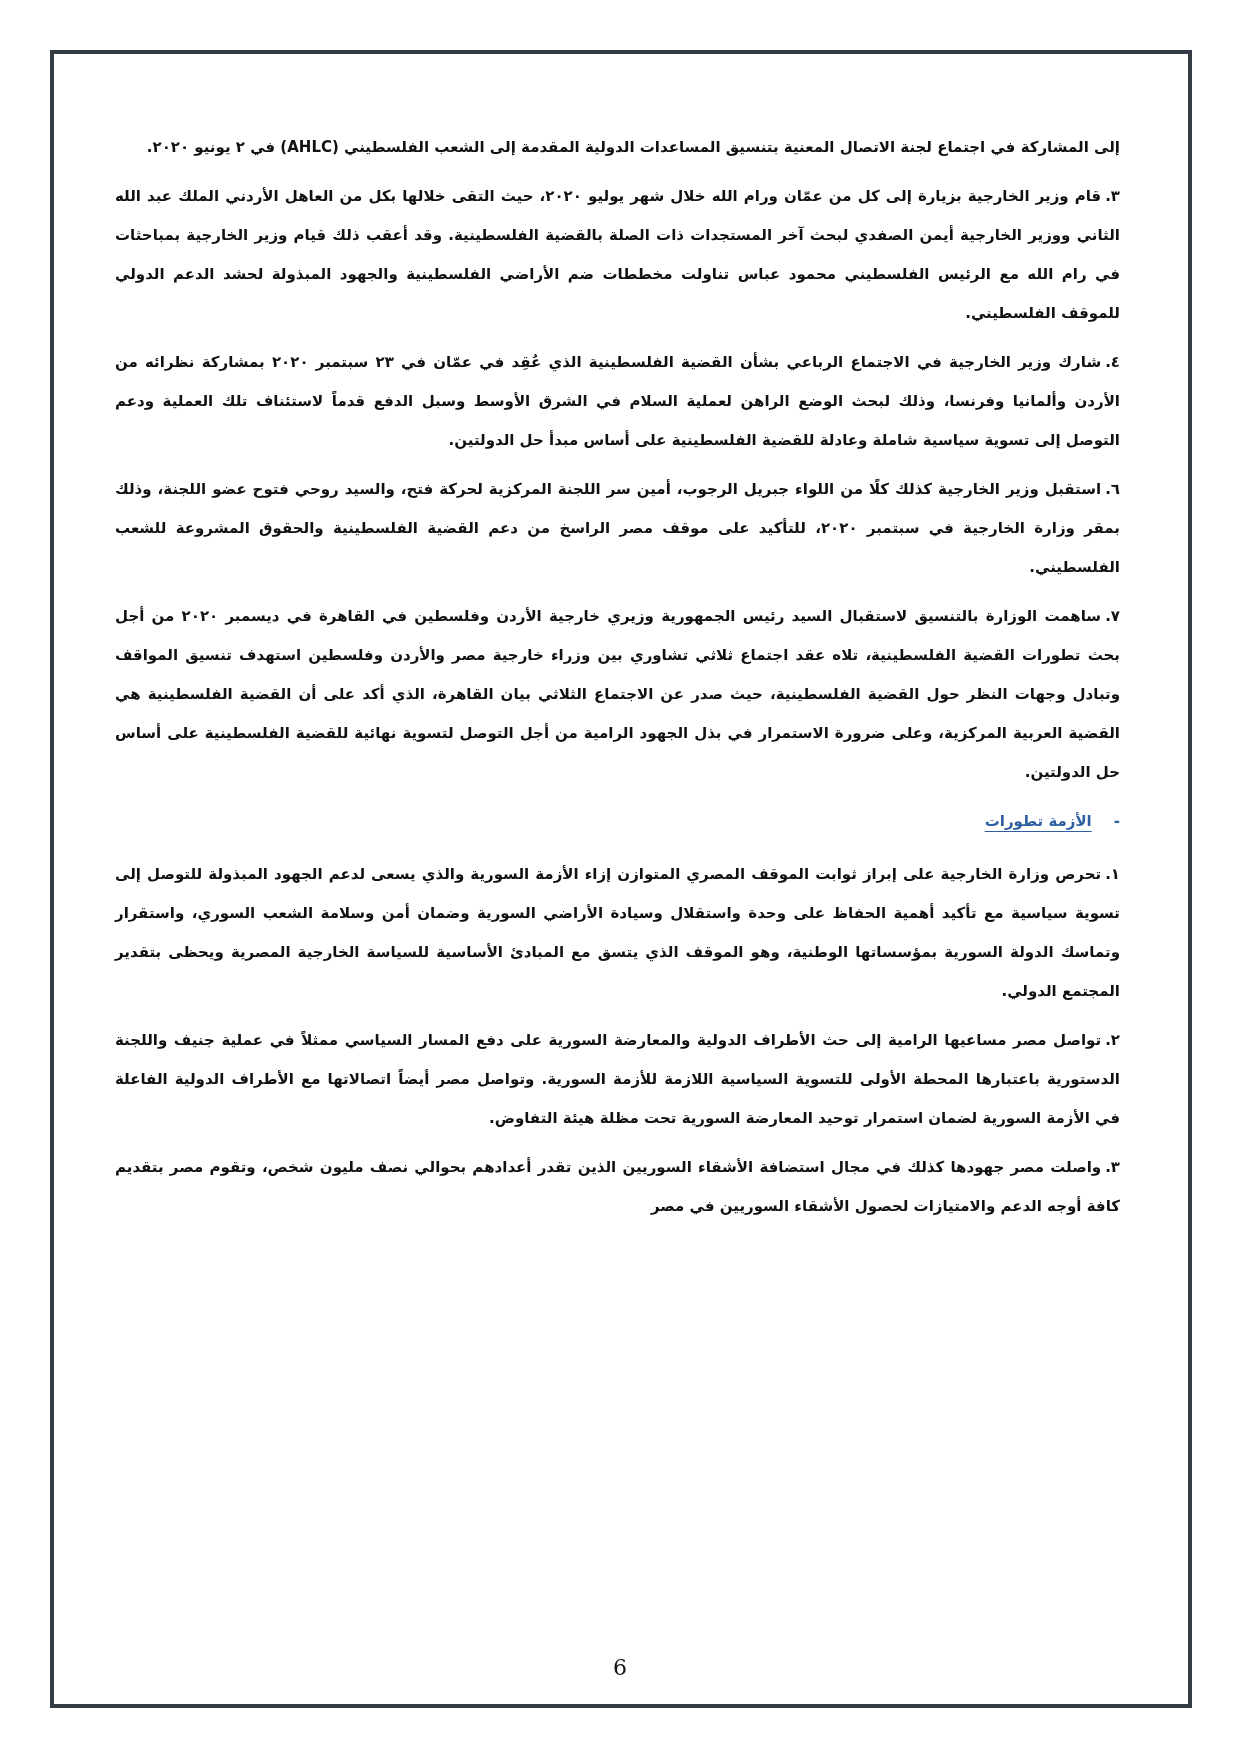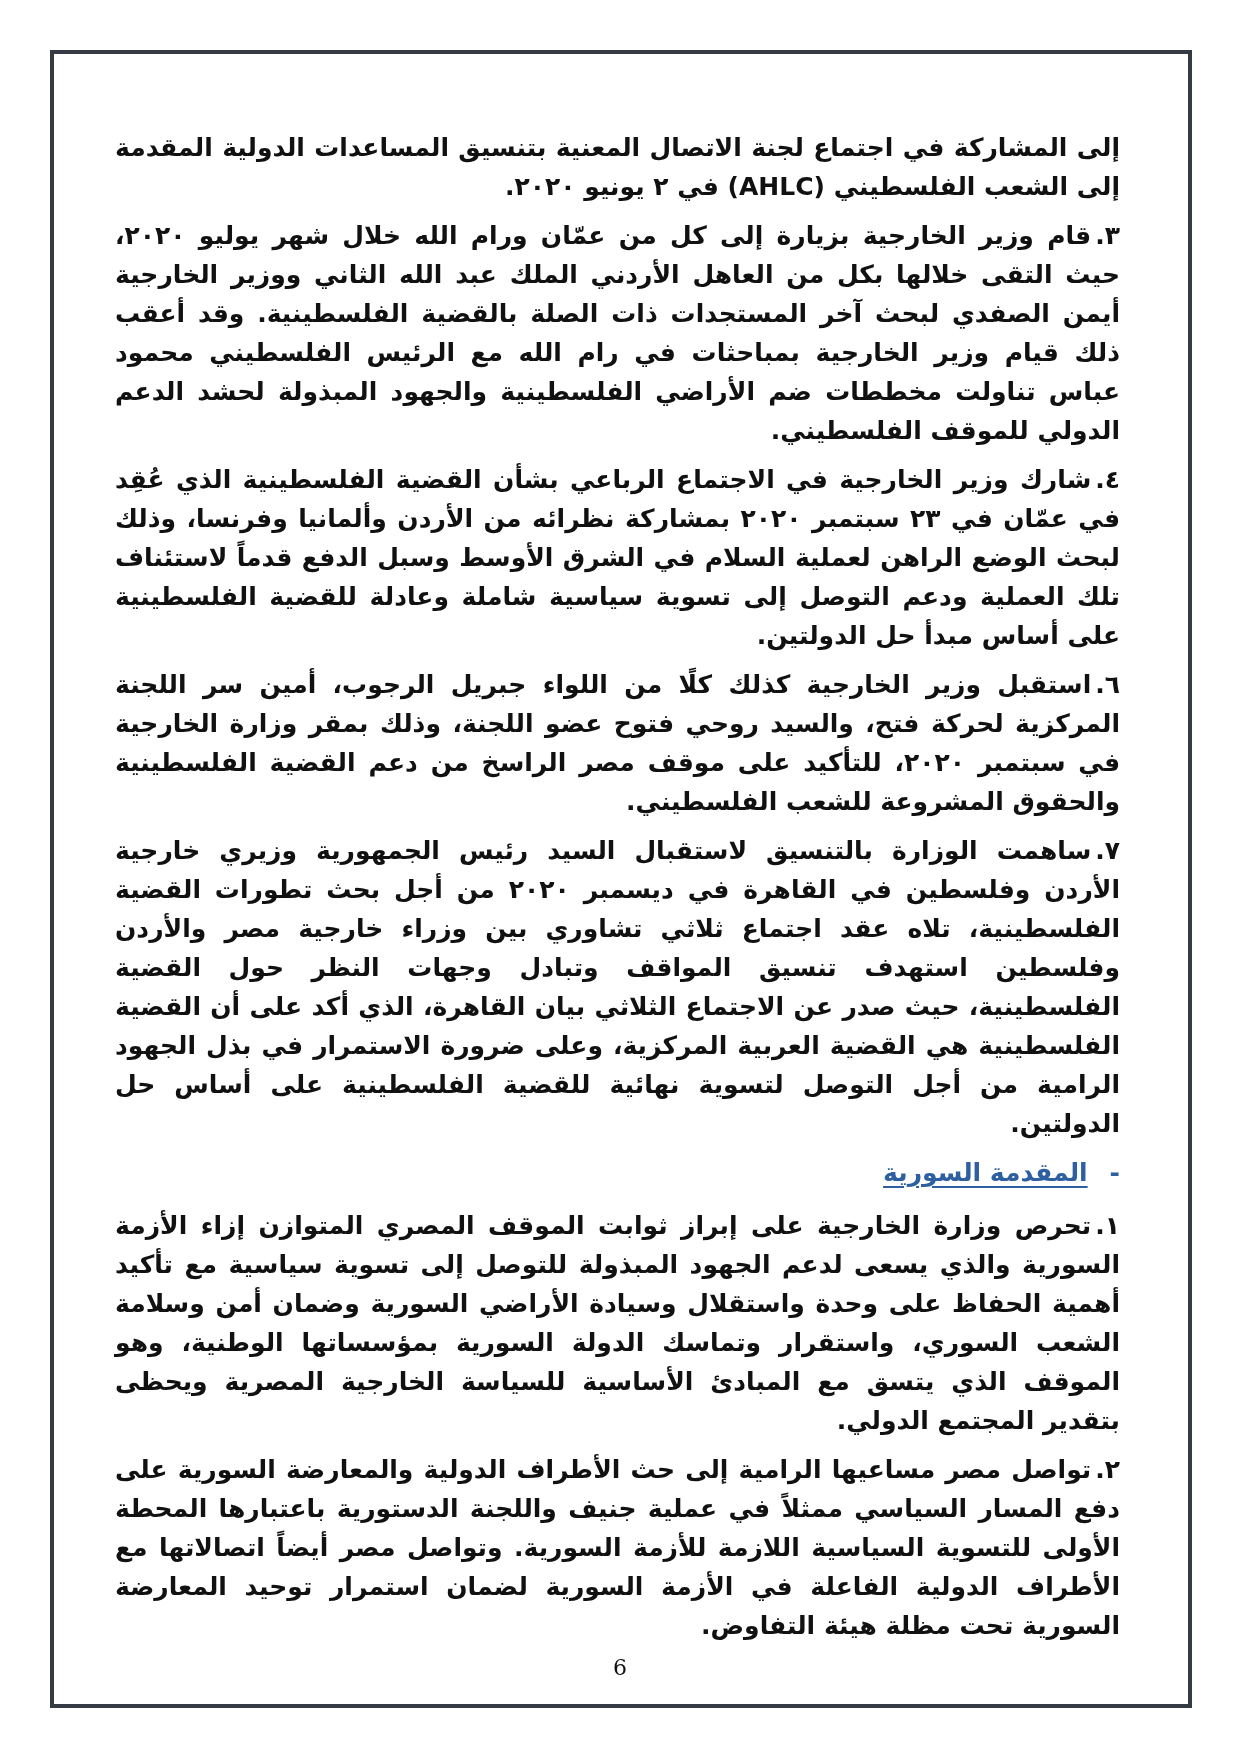--- a/index.html
+++ b/index.html
@@ -5,21 +5,21 @@
   html, body { margin: 0; padding: 0; background: #ffffff; }
   body { width: 1240px; height: 1754px; position: relative; overflow: hidden; }
   .frame {
     position: absolute; left: 50px; top: 50px; width: 1134px; height: 1650px;
     border: 4px solid #353b45; box-sizing: content-box;
   }
   .content {
     position: absolute; left: 115px; top: 128px; width: 1005px;
     direction: rtl; text-align: justify;
     font-family: "DejaVu Sans", sans-serif; font-weight: bold;
-    font-size: 25px; line-height: 39px; color: #111;
+    font-size: 15px; line-height: 39px; color: #111;
   }
   .para { margin: 0 0 10px 0; }
   .item { display: block; margin: 0 0 10px 0; }
   .item .num { margin-left: 4px; }
   .heading {
     margin: 2px 0 14px 0; color: #2e5fa0; font-weight: bold;
   }
   .heading .dash { margin-left: 22px; }
   .heading .text { text-decoration: underline; text-underline-offset: 5px; }
   .page-num {
@@ -42,24 +42,27 @@
     <span class="num">٤.</span><span>شارك وزير الخارجية في الاجتماع الرباعي بشأن القضية الفلسطينية الذي عُقِد في عمّان في ٢٣ سبتمبر ٢٠٢٠ بمشاركة نظرائه من الأردن وألمانيا وفرنسا، وذلك لبحث الوضع الراهن لعملية السلام في الشرق الأوسط وسبل الدفع قدماً لاستئناف تلك العملية ودعم التوصل إلى تسوية سياسية شاملة وعادلة للقضية الفلسطينية على أساس مبدأ حل الدولتين.</span>
   </div>
   <div class="item">
     <span class="num">٦.</span><span>استقبل وزير الخارجية كذلك كلًا من اللواء جبريل الرجوب، أمين سر اللجنة المركزية لحركة فتح، والسيد روحي فتوح عضو اللجنة، وذلك بمقر وزارة الخارجية في سبتمبر ٢٠٢٠، للتأكيد على موقف مصر الراسخ من دعم القضية الفلسطينية والحقوق المشروعة للشعب الفلسطيني.</span>
   </div>
   <div class="item">
     <span class="num">٧.</span><span>ساهمت الوزارة بالتنسيق لاستقبال السيد رئيس الجمهورية وزيري خارجية الأردن وفلسطين في القاهرة في ديسمبر ٢٠٢٠ من أجل بحث تطورات القضية الفلسطينية، تلاه عقد اجتماع ثلاثي تشاوري بين وزراء خارجية مصر والأردن وفلسطين استهدف تنسيق المواقف وتبادل وجهات النظر حول القضية الفلسطينية، حيث صدر عن الاجتماع الثلاثي بيان القاهرة، الذي أكد على أن القضية الفلسطينية هي القضية العربية المركزية، وعلى ضرورة الاستمرار في بذل الجهود الرامية من أجل التوصل لتسوية نهائية للقضية الفلسطينية على أساس حل الدولتين.</span>
   </div>
 
   <div class="heading">
-    <span class="dash">-</span><span class="text">المقدمة السورية</span>
+    <span class="dash">-</span><span class="text">الأزمة تطورات</span>
   </div>
 
   <div class="item">
     <span class="num">١.</span><span>تحرص وزارة الخارجية على إبراز ثوابت الموقف المصري المتوازن إزاء الأزمة السورية والذي يسعى لدعم الجهود المبذولة للتوصل إلى تسوية سياسية مع تأكيد أهمية الحفاظ على وحدة واستقلال وسيادة الأراضي السورية وضمان أمن وسلامة الشعب السوري، واستقرار وتماسك الدولة السورية بمؤسساتها الوطنية، وهو الموقف الذي يتسق مع المبادئ الأساسية للسياسة الخارجية المصرية ويحظى بتقدير المجتمع الدولي.</span>
   </div>
   <div class="item">
     <span class="num">٢.</span><span>تواصل مصر مساعيها الرامية إلى حث الأطراف الدولية والمعارضة السورية على دفع المسار السياسي ممثلاً في عملية جنيف واللجنة الدستورية باعتبارها المحطة الأولى للتسوية السياسية اللازمة للأزمة السورية. وتواصل مصر أيضاً اتصالاتها مع الأطراف الدولية الفاعلة في الأزمة السورية لضمان استمرار توحيد المعارضة السورية تحت مظلة هيئة التفاوض.</span>
   </div>
+  <div class="item">
+    <span class="num">٣.</span><span>واصلت مصر جهودها كذلك في مجال استضافة الأشقاء السوريين الذين تقدر أعدادهم بحوالي نصف مليون شخص، وتقوم مصر بتقديم كافة أوجه الدعم والامتيازات لحصول الأشقاء السوريين في مصر</span>
+  </div>
 </div>
 
 <div class="page-num">6</div>
 
 </body></html>

